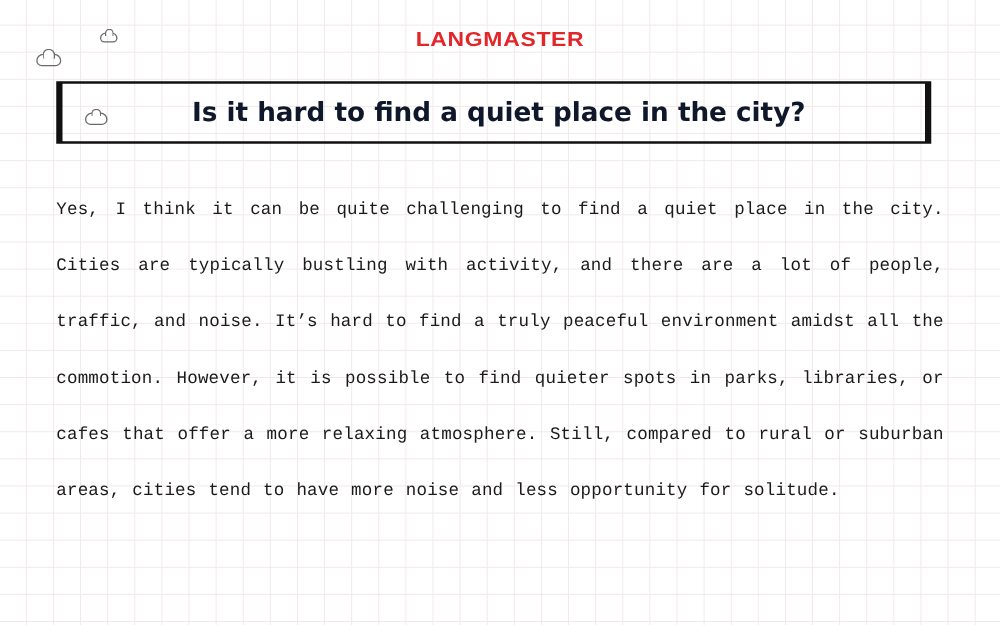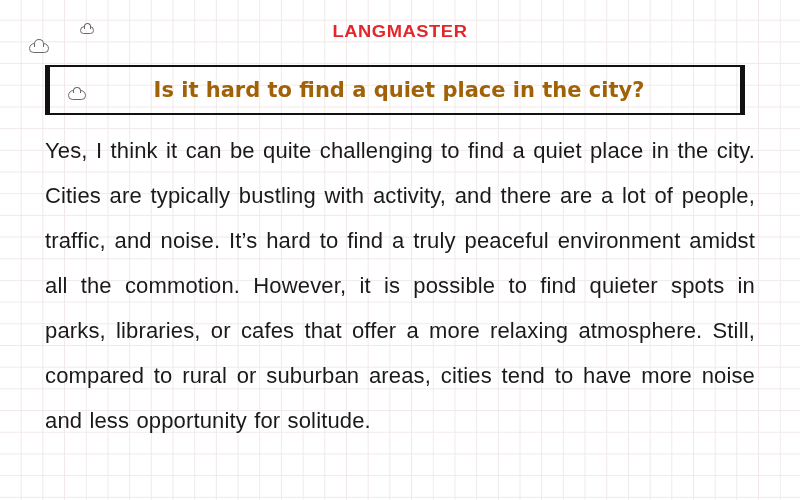--- a/index.html
+++ b/index.html
@@ -71,32 +71,32 @@
       box-sizing: border-box;
       display: flex;
       align-items: center;
       justify-content: center;
       background: transparent;
     }
     .question-text {
       font-family: "DejaVu Sans", sans-serif;
       font-weight: bold;
       font-size: 21px;
-      color: #a16207;
+      color: #0f172a;
       letter-spacing: 0px;
       margin-left: 8px;
     }
     .answer {
       position: absolute;
       left: 45px;
-      top: 128px;
+      top: 146px;
       width: 710px;
       margin: 0;
-      font-family: Liberation Sans, sans-serif;
-      font-size: 22px;
+      font-family: Liberation Mono, monospace;
+      font-size: 14px;
       line-height: 45px;
       color: #1a1a1a;
       text-align: justify;
       letter-spacing: 0.15px;
       word-spacing: 1px;
     }
   </style>
 </head>
 <body>
 

